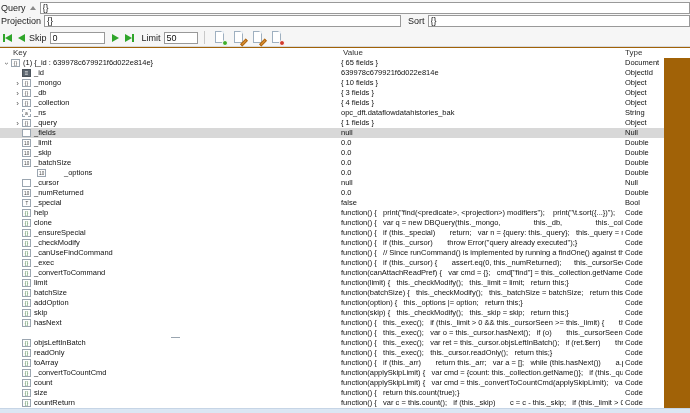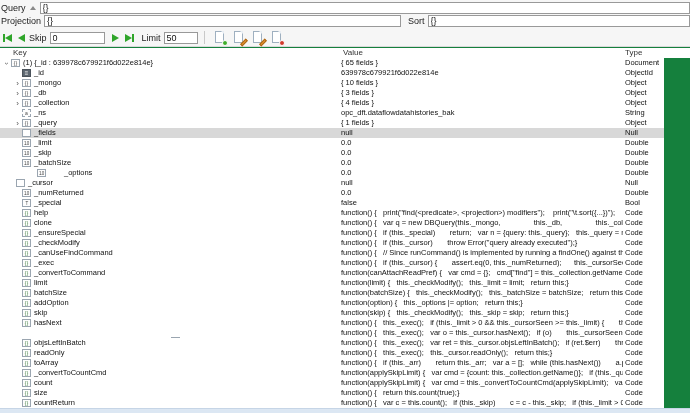--- a/index.html
+++ b/index.html
@@ -1,18 +1,18 @@
 <!DOCTYPE html>
 <html><head>
 <meta charset="utf-8">
 <style>
   * { box-sizing: border-box; margin: 0; padding: 0; }
   html,body { width:690px; height:413px; overflow:hidden; }
   body { font-family: "Liberation Sans", sans-serif; background:#fff; }
-  .app { position:relative; width:690px; height:413px; background:#15803d; overflow:hidden; }
+  .app { position:relative; width:690px; height:413px; background:#a16207; overflow:hidden; }
 
   
   .topbar { position:absolute; top:0; left:0; width:690px; height:47px; background:#f6f6f6; border-bottom:1px solid #d9d9d9; }
   .qrow { position:absolute; display:flex; align-items:center; }
   .row-query { top:1px; left:0; width:690px; height:13px; }
   .row-proj  { top:14px; left:0; width:690px; height:13px; }
   .row-pager { top:28px; left:0; width:690px; height:19px; }
   .lbl { font-size:9px; color:#222; padding:0 3px 0 1px; white-space:nowrap; }
   .txt { height:12px; border:1px solid #999; background:#fff; font-family:"Liberation Sans",sans-serif; font-size:9px; padding:0 2px; color:#111; }
   .query-input { width:660px; }
@@ -228,21 +228,21 @@
       <div class="trow">
     <div class="key-cell" style="padding-left: 13px; gap: 15px;">
       <span class="expander"></span>
       <span class="type-icon icon-double">1.0</span>
       <span class="key-label">_options</span>
     </div>
     <div class="val-cell">0.0</div>
     <div class="type-cell">Double</div>
   </div>
       <div class="trow">
-    <div class="key-cell" style="padding-left: 7px;">
+    <div class="key-cell" style="padding-left: 13px;">
       <span class="expander"></span>
       <span class="type-icon icon-null"></span>
       <span class="key-label">_cursor</span>
     </div>
     <div class="val-cell">null</div>
     <div class="type-cell">Null</div>
   </div>
       <div class="trow">
     <div class="key-cell" style="padding-left: 13px;">
       <span class="expander"></span>

